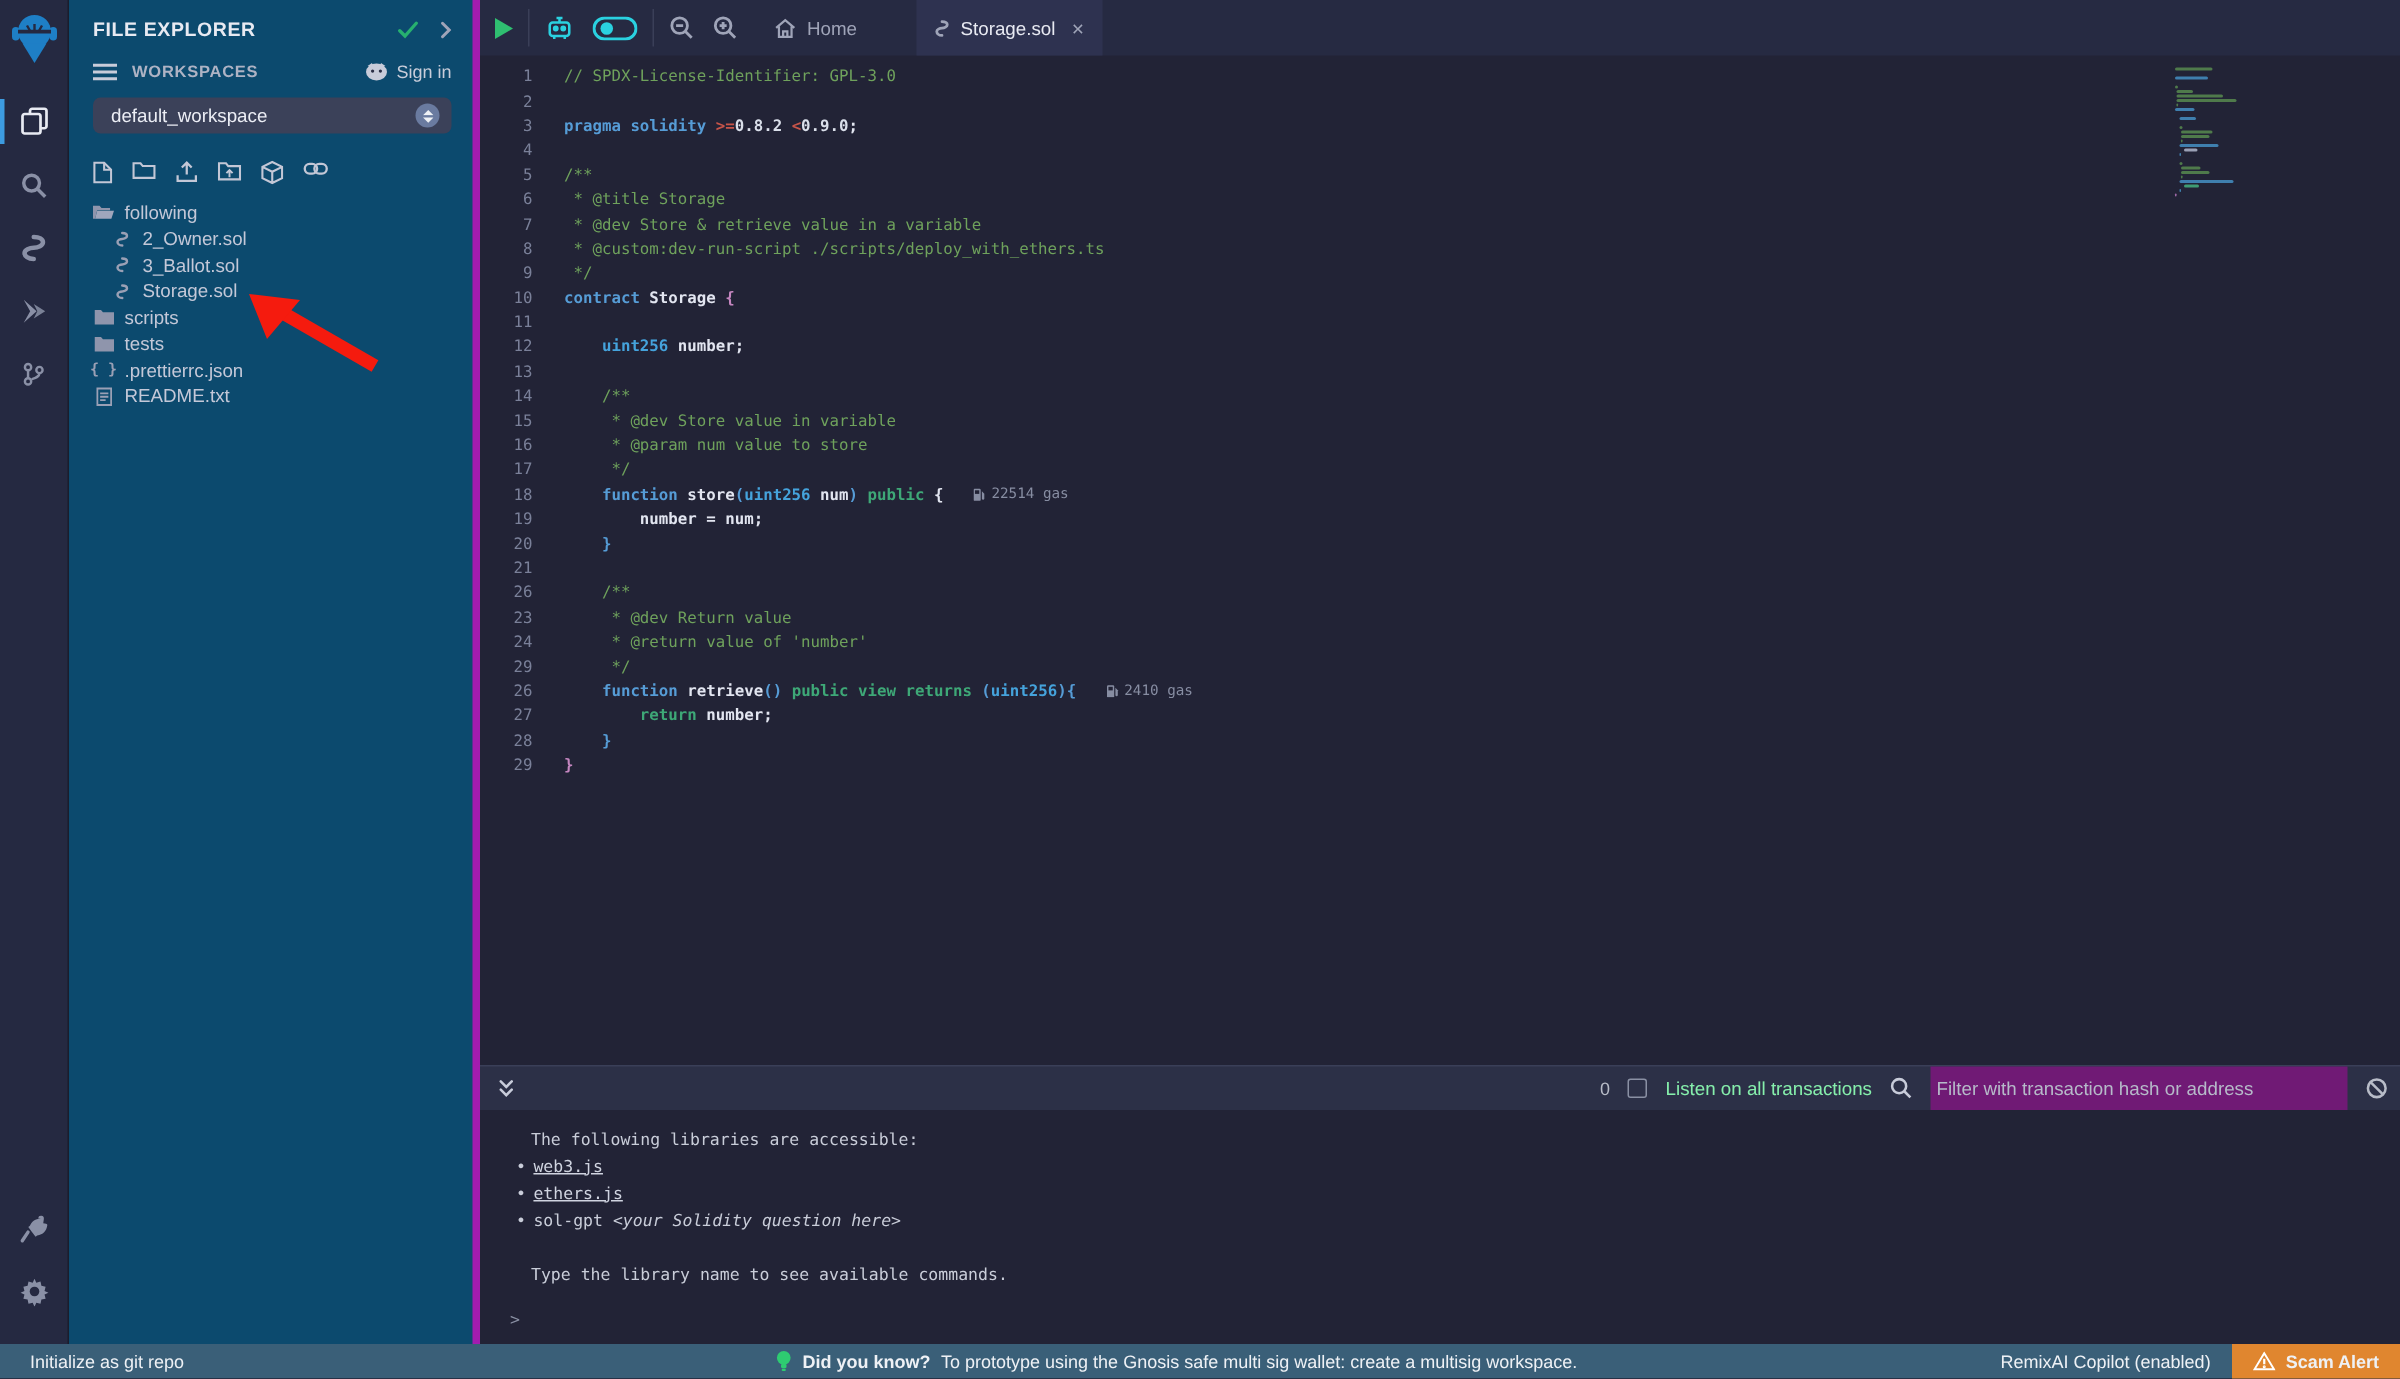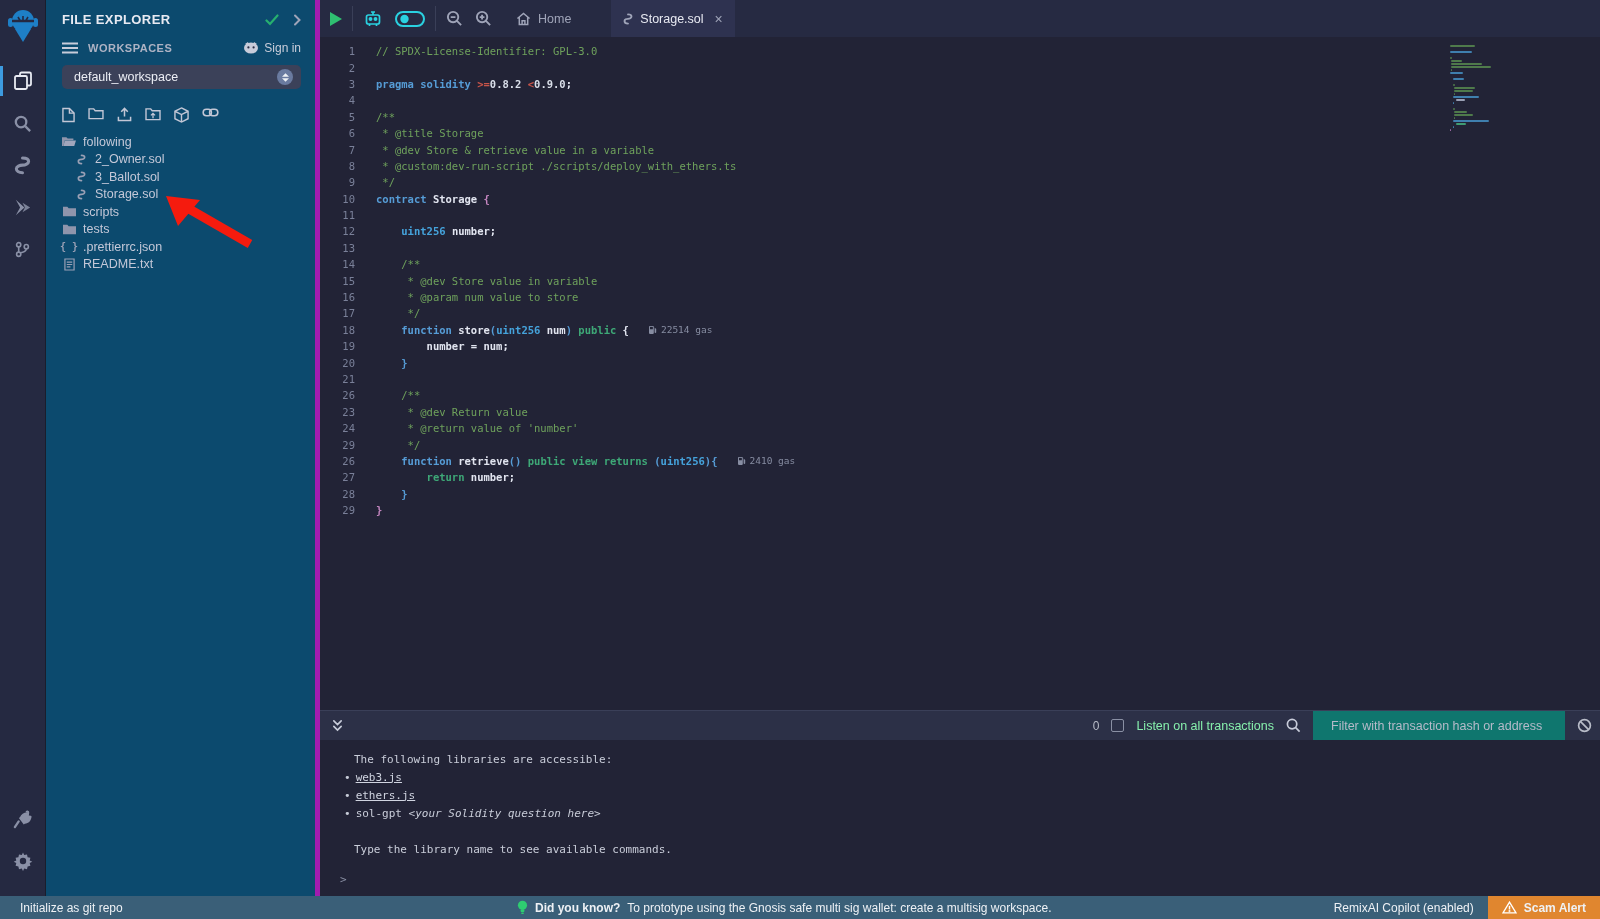--- a/index.html
+++ b/index.html
@@ -74,22 +74,22 @@
   .minimap { position:absolute; top:8px; right:68px; width:82px; cursor:pointer; }
   .mm-row { height:2px; margin-bottom:1px; border-radius:1px; }
 
   
   .term-header { height:30px; flex:none; background:#2c3047; border-top:1px solid #3a3f58;
     display:flex; align-items:center; padding:0 8px 0 12px; }
   .th-right { margin-left:auto; display:flex; align-items:center; gap:12px; }
   .tx-count { color:#b8bcc8; font-size:12px; }
   .chk { width:13px; height:13px; border:1px solid #8a90a4; border-radius:2px; background:transparent; cursor:pointer; }
   .listen { color:#86efac; font-size:12.5px; }
-  .filter { width:252px; height:30px; background:#0f766e; border:none; outline:none;
-    color:#e2e5f0; font-size:12.5px; padding:0 18px; font-family:"Liberation Sans", sans-serif; }
+  .filter { width:278px; height:30px; background:#701a75; border:none; outline:none;
+    color:#e2e5f0; font-size:12.5px; padding:0 4px; font-family:"Liberation Sans", sans-serif; }
   .filter::placeholder { color:#b6bac9; }
   .terminal { height:156px; flex:none; position:relative; background:#222336;
     font-family:"DejaVu Sans Mono", monospace; font-size:11px; color:#c9cdd9; padding:10px 0 0 34px; }
   .t-line { height:18px; display:flex; align-items:center; white-space:pre; }
   .t-line .bullet { margin-left:-10px; margin-right:5px; color:#c9cdd9; }
   .t-link { text-decoration:underline; cursor:pointer; color:#d0d4e0; }
   .t-italic { font-style:italic; }
   .prompt { position:absolute; left:20px; bottom:10px; color:#8a90a4; }
 
   

